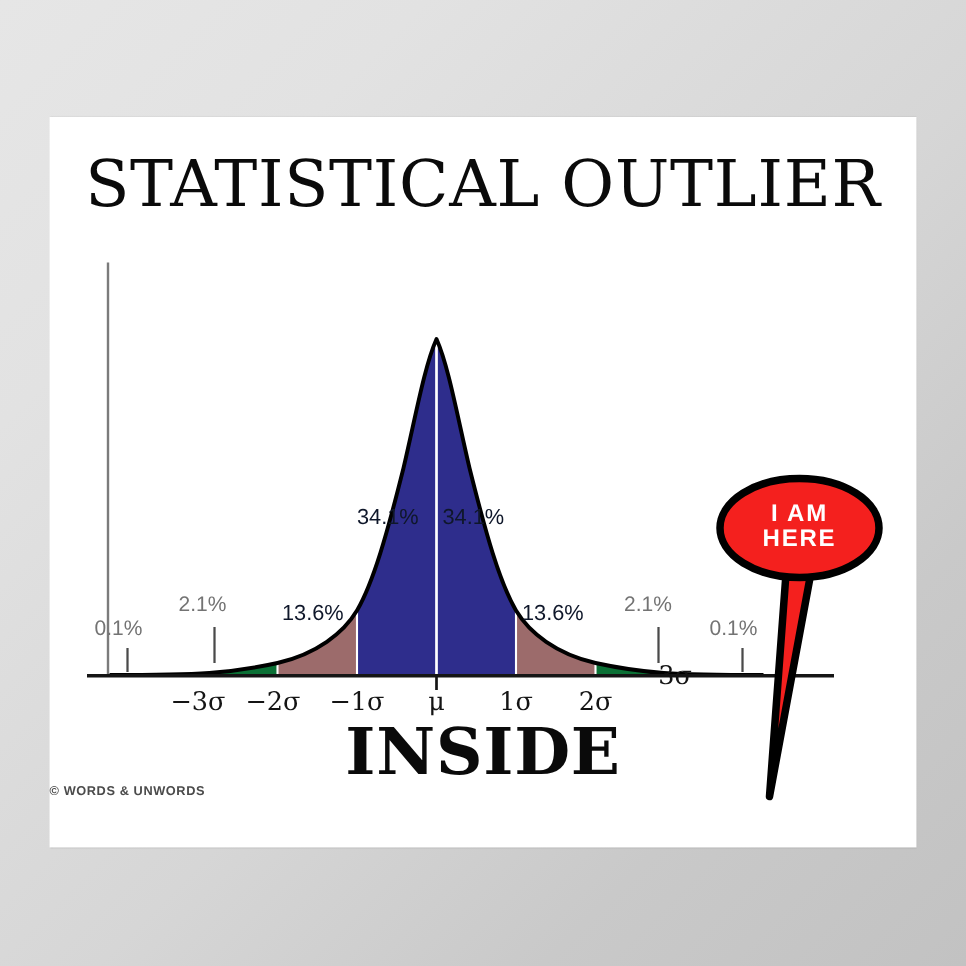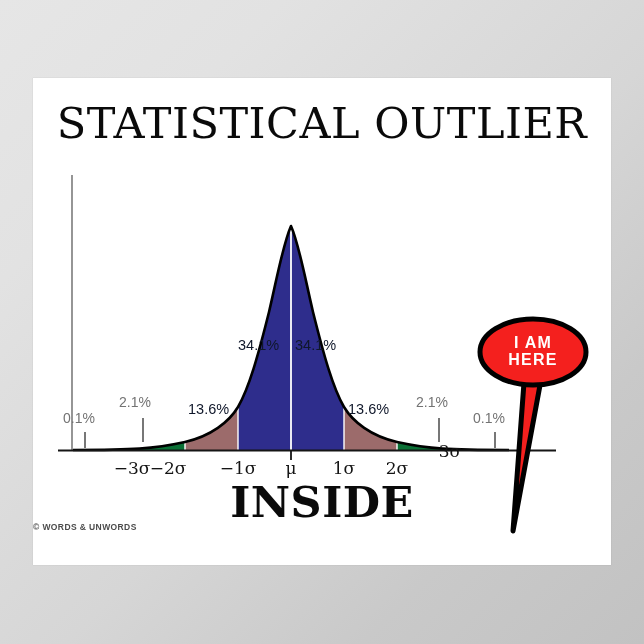--- a/index.html
+++ b/index.html
@@ -219,21 +219,21 @@
       <div class="pct-label" style="left:30px;  top:250px;">0.1%</div>
       <div class="pct-label" style="left:86px;  top:234px;">2.1%</div>
       <div class="pct-label inside" style="left:155px; top:241px;">13.6%</div>
       <div class="pct-label inside" style="left:205px; top:177px;">34.1%</div>
       <div class="pct-label inside" style="left:262px; top:177px;">34.1%</div>
       <div class="pct-label inside" style="left:315px; top:241px;">13.6%</div>
       <div class="pct-label" style="left:383px; top:234px;">2.1%</div>
       <div class="pct-label" style="left:440px; top:250px;">0.1%</div>
 
       <div class="axis-tick-label" style="left:74px;  top:298px; width:50px;">−3σ</div>
-      <div class="axis-tick-label" style="left:110px; top:298px; width:50px;">−2σ</div>
+      <div class="axis-tick-label" style="left:124px; top:298px; width:50px;">−2σ</div>
       <div class="axis-tick-label" style="left:180px; top:298px; width:50px;">−1σ</div>
       <div class="axis-tick-label" style="left:233px; top:298px; width:50px;">μ</div>
       <div class="axis-tick-label" style="left:286px; top:298px; width:50px;">1σ</div>
       <div class="axis-tick-label" style="left:339px; top:298px; width:50px;">2σ</div>
       <div class="axis-tick-label" style="left:392px; top:281px; width:50px;">3σ</div>
 
       <div id="speech-balloon">
         <svg width="112" height="220" viewBox="0 0 112 220" style="position:absolute; left:0; top:0; overflow:visible;">
 
           <path d="M 48 52 L 66 52 L 36 214 Z" fill="#F4201E" stroke="#000000" stroke-width="5" stroke-linejoin="round"></path>

